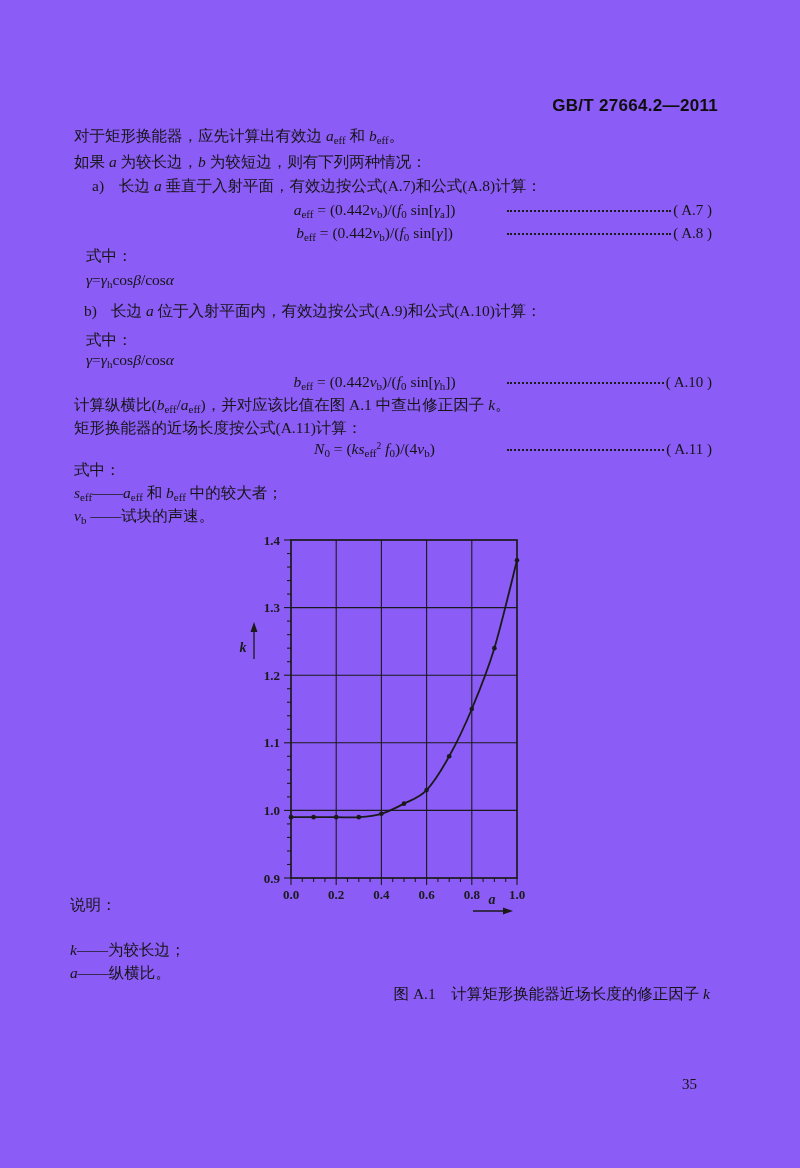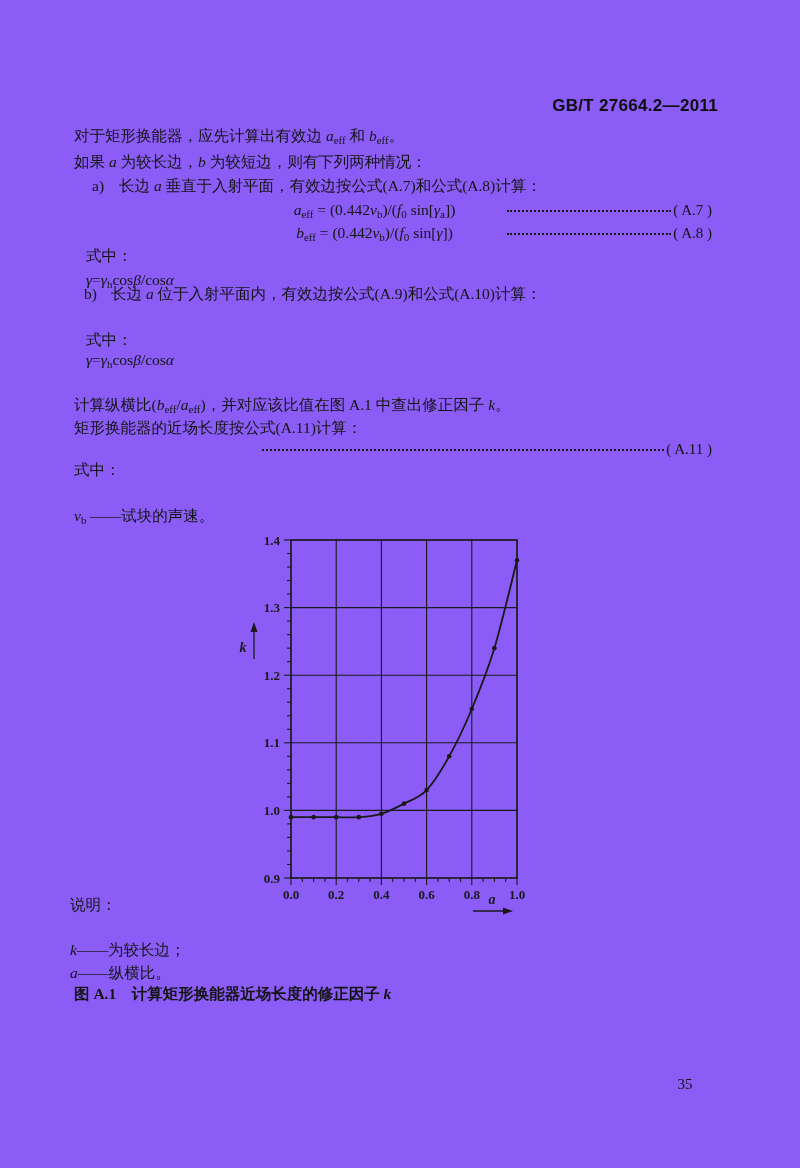--- a/index.html
+++ b/index.html
@@ -26,24 +26,24 @@
     display:flex; align-items:center;
   }
   .eq-f { width:245px; text-align:center; font-size:15.5px; white-space:nowrap; }
   .eq-leader {
     flex:1; height:0; border-bottom:2.6px dotted #1b1b1b;
     margin:0 2px 0 10px; align-self:center; position:relative; top:1px;
   }
   .eq-num { font-size:15px; white-space:nowrap; }
   .chart-wrap { position:absolute; left:228px; top:528px; width:336px; height:392px; }
   .caption {
-    position:absolute; top:984px; left:74px; right:90px; text-align:left;
-    font-weight:bold; font-size:15.5px;
+    position:absolute; top:984px; left:74px; right:90px; text-align:right;
+    font-weight:normal; font-size:15.5px;
   }
-  .pagenum { position:absolute; top:1076px; left:668px; width:34px; text-align:center; font-size:15px; }
+  .pagenum { position:absolute; top:1076px; left:682px; width:34px; font-size:15px; }
 </style>
 </head>
 <body>
 
 <div class="page">
 
   <div class="hdr">GB/T 27664.2—2011</div>
 
   <div class="line" style="top:125px"><span>对于矩形换能器，应先计算出有效边 </span><span class="it">a</span><sub>eff</sub><span> 和 </span><span class="it">b</span><sub>eff</sub><span>。</span></div>
   <div class="line" style="top:151px"><span>如果 </span><span class="it">a</span><span> 为较长边，</span><span class="it">b</span><span> 为较短边，则有下列两种情况：</span></div>
@@ -59,38 +59,45 @@
   </div>
   <div class="eq" style="top:220px">
     <span class="eq-f"><span class="it">b</span><sub>eff</sub><span> = (0.442</span><span class="it">v</span><sub>b</sub><span>)/(</span><span class="it">f</span><sub>0</sub><span> sin[</span><span class="it">γ</span><span>])</span></span>
     <span class="eq-leader"></span>
     <span class="eq-num">( A.8 )</span>
   </div>
 
   <div class="line" style="top:245px;left:86px">式中：</div>
   <div class="line" style="top:269px;left:86px"><span class="it">γ</span><span>=</span><span class="it">γ</span><sub>h</sub><span>cos</span><span class="it">β</span><span>/cos</span><span class="it">α</span></div>
 
-  <div class="line" style="top:283px;left:84px">
+  <div class="line" style="top:300px;left:84px">
     <span class="item-label">b)</span><span><span>长边 </span><span class="it">a</span><span> 位于入射平面内，有效边按公式(A.9)和公式(A.10)计算：</span></span>
   </div>
 
 
   <div class="line" style="top:329px;left:86px">式中：</div>
   <div class="line" style="top:349px;left:86px"><span class="it">γ</span><span>=</span><span class="it">γ</span><sub>h</sub><span>cos</span><span class="it">β</span><span>/cos</span><span class="it">α</span></div>
 
+  <div class="eq" style="top:369px">
+    <span class="eq-f"><span class="it">b</span><sub>eff</sub><span> = (0.442</span><span class="it">v</span><sub>b</sub><span>)/(</span><span class="it">f</span><sub>0</sub><span> sin[</span><span class="it">γ</span><sub>h</sub><span>])</span></span>
+    <span class="eq-leader"></span>
+    <span class="eq-num">( A.10 )</span>
+  </div>
 
   <div class="line" style="top:394px"><span>计算纵横比(</span><span class="it">b</span><sub>eff</sub><span>/</span><span class="it">a</span><sub>eff</sub><span>)，并对应该比值在图 A.1 中查出修正因子 </span><span class="it">k</span><span>。</span></div>
   <div class="line" style="top:417px"><span>矩形换能器的近场长度按公式(A.11)计算：</span></div>
 
   <div class="eq" style="top:436px">
+    <span class="eq-f"><span class="it">N</span><sub>0</sub><span> = (</span><span class="it">k</span><span class="it">s</span><sub>eff</sub><sup>2</sup><span> </span><span class="it">f</span><sub>0</sub><span>)/(4</span><span class="it">v</span><sub>b</sub><span>)</span></span>
     <span class="eq-leader"></span>
     <span class="eq-num">( A.11 )</span>
   </div>
 
   <div class="line" style="top:459px">式中：</div>
+  <div class="line" style="top:482px"><span class="it">s</span><sub>eff</sub><span>——</span><span class="it">a</span><sub>eff</sub><span> 和 </span><span class="it">b</span><sub>eff</sub><span> 中的较大者；</span></div>
   <div class="line" style="top:505px"><span class="it">v</span><sub>b</sub><span> ——试块的声速。</span></div>
 
   <div class="chart-wrap">
     <svg id="chart-svg" width="336" height="392" viewBox="0 0 336 392">
         <line x1="108.2" y1="12" x2="108.2" y2="350" stroke="#1a1a1a" stroke-width="1.1"></line>
         <line x1="153.4" y1="12" x2="153.4" y2="350" stroke="#1a1a1a" stroke-width="1.1"></line>
         <line x1="198.6" y1="12" x2="198.6" y2="350" stroke="#1a1a1a" stroke-width="1.1"></line>
         <line x1="243.8" y1="12" x2="243.8" y2="350" stroke="#1a1a1a" stroke-width="1.1"></line>
         <line x1="63" y1="282.4" x2="289" y2="282.4" stroke="#1a1a1a" stroke-width="1.1"></line>
         <line x1="63" y1="214.79999999999993" x2="289" y2="214.79999999999993" stroke="#1a1a1a" stroke-width="1.1"></line>

